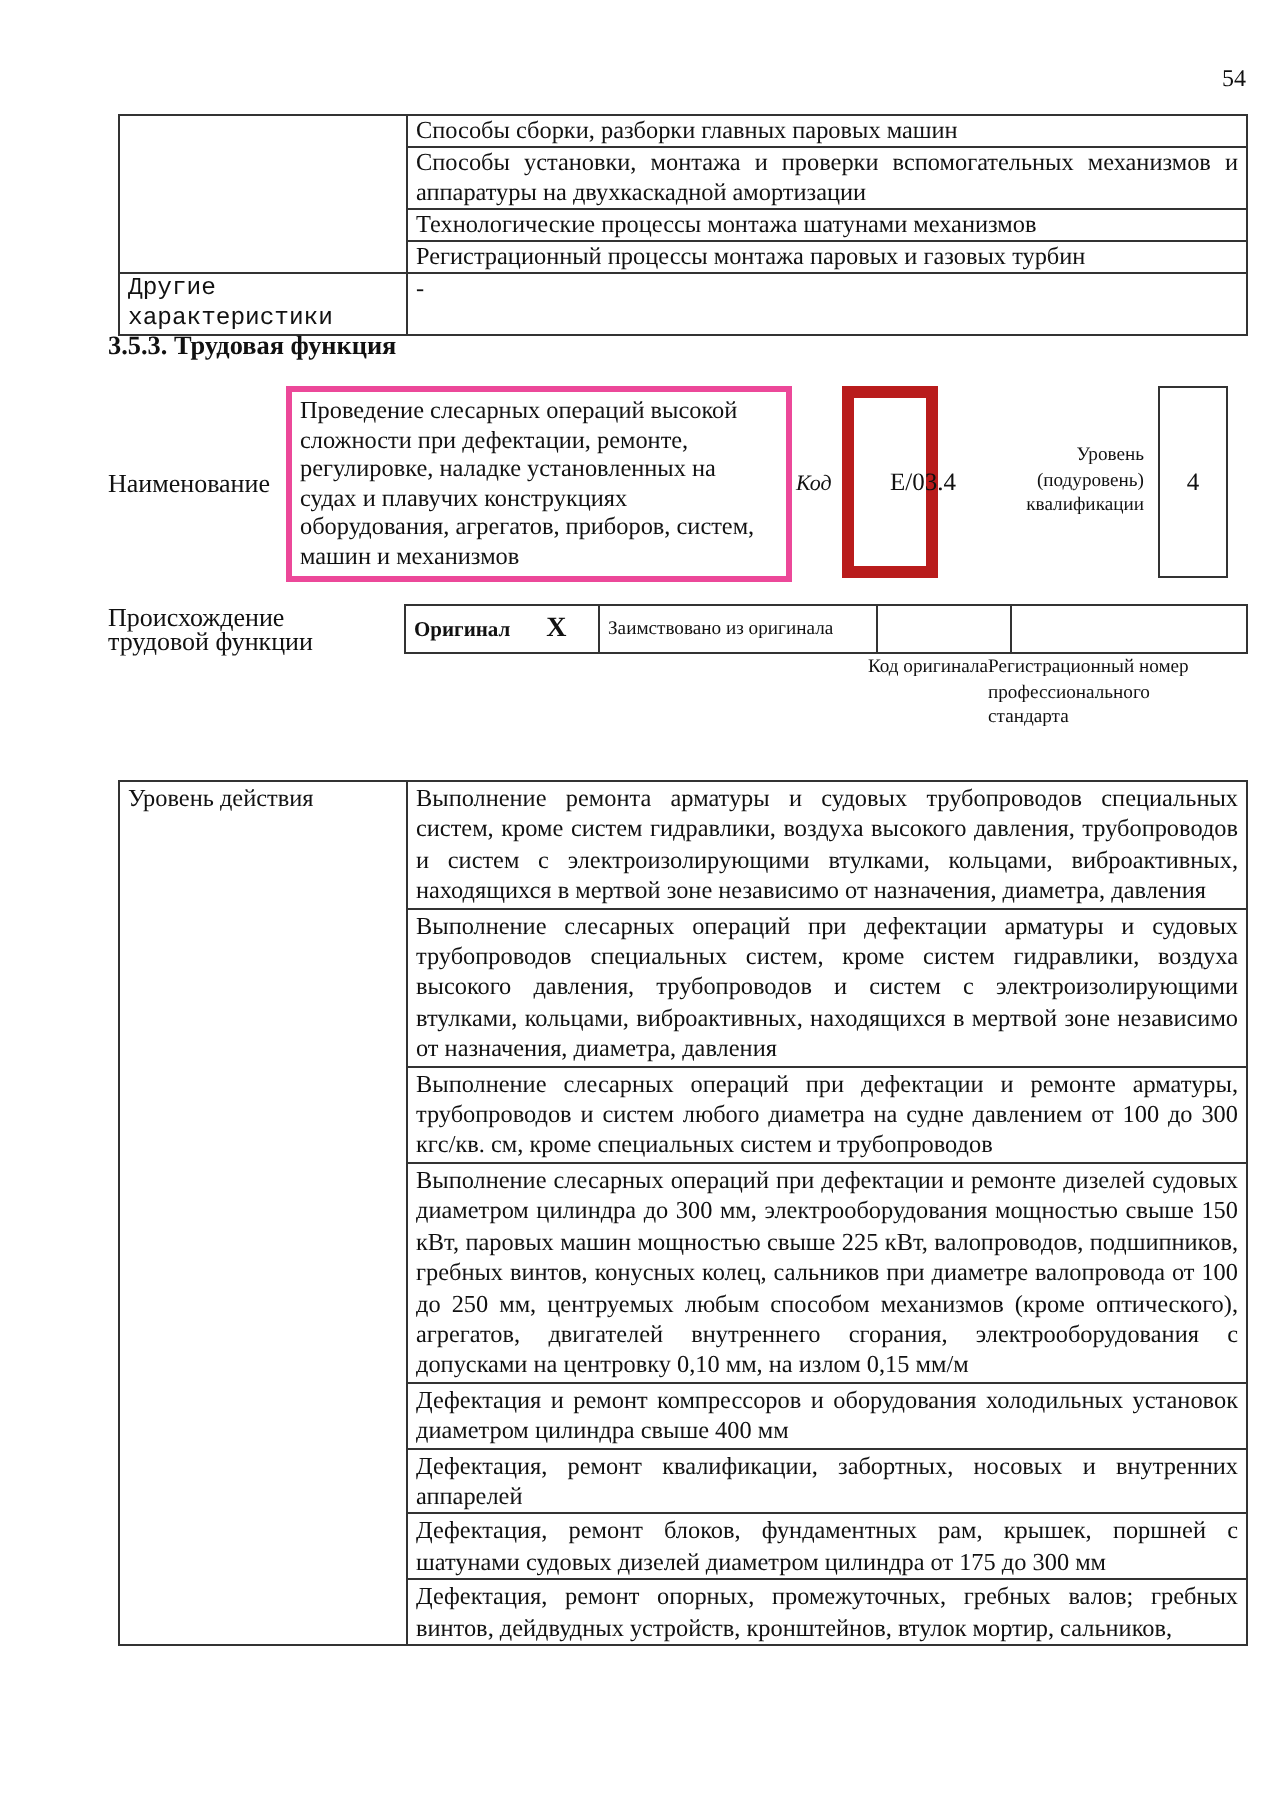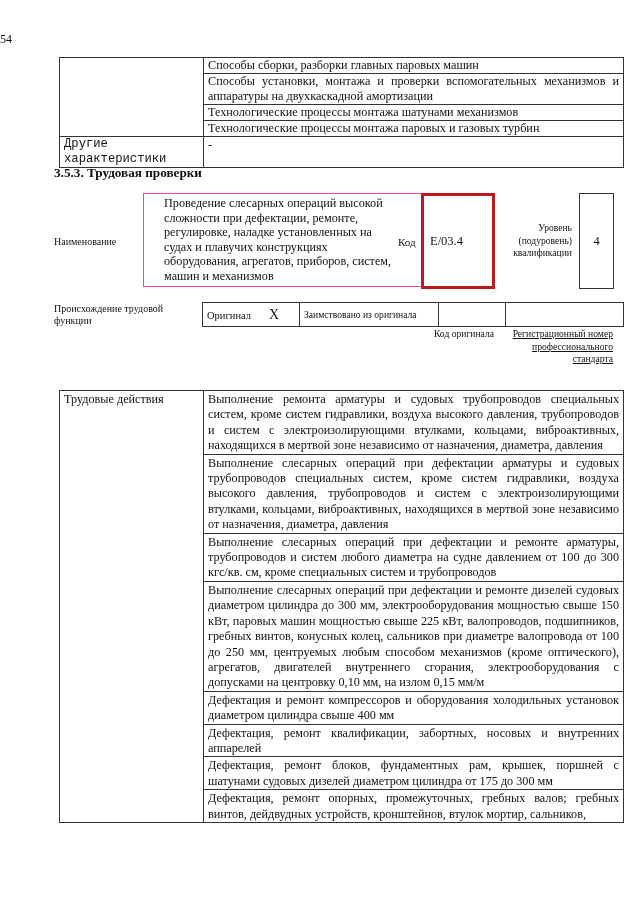--- a/index.html
+++ b/index.html
@@ -1,63 +1,63 @@
 <!DOCTYPE html>
 <html><head>
   <meta charset="utf-8">
   <style>
     html, body { margin: 0; padding: 0; background: #ffffff; }
     body {
       width: 640px; height: 905px; position: relative; overflow: hidden;
       font-family: "Liberation Serif", "DejaVu Serif", serif; color: #111;
     }
     .abs { position: absolute; }
-    .page-number { top: 32px; left: 0; width: 623px; text-align: left; font-size: 12px; }
+    .page-number { top: 32px; left: 0; width: 623px; text-align: right; font-size: 12px; }
 
     table { border-collapse: collapse; margin-left: 10px; }
     td { border: 1px solid #333; vertical-align: top; padding: 0 4px; }
 
     
     #top-table { left: 49px; top: 57px; width: 565px; font-size: 12.2px; line-height: 15px; }
     #top-table td.left { width: 135px; font-family: Liberation Mono, monospace; }
     #top-table td.cell { text-align: justify; }
 
     .section-heading { left: 54px; top: 165px; font-size: 13.2px; font-weight: bold; }
 
     
-    .label-small { font-size: 10px; line-height: 12px; }
+    .label-small { font-size: 13px; line-height: 12px; }
     .lbl-name { left: 54px; top: 236px; }
     .name-box {
       left: 143px; top: 193px; width: 239px; height: 88px;
-      border: 1px solid #ec4899; padding: 2px 20px; font-size: 12.2px; line-height: 14.6px;
+      border: 3px solid #ec4899; padding: 2px 4px; font-size: 12.2px; line-height: 14.6px;
     }
-    .lbl-code { left: 398px; top: 236px; font-size: 11px; }
+    .lbl-code { left: 398px; top: 236px; font-size: 11px; font-style: italic; }
     .code-box {
-      left: 421px; top: 193px; width: 74px; height: 96px;
-      border: 3px solid #b91c1c; box-sizing: border-box;
-      display: flex; align-items: center; padding-left: 6px; font-size: 12.5px;
+      left: 421px; top: 193px; width: 48px; height: 96px;
+      border: 6px solid #b91c1c; box-sizing: border-box;
+      display: flex; align-items: center; padding-left: 18px; font-size: 12.5px;
     }
     .lbl-level { left: 490px; top: 222px; width: 82px; text-align: right; font-size: 9.6px; line-height: 12.5px; }
     .level-box {
       left: 579px; top: 193px; width: 35px; height: 96px;
       border: 1px solid #333; box-sizing: border-box;
       display: flex; align-items: center; justify-content: center; font-size: 12.5px;
     }
 
     
     .lbl-origin { left: 54px; top: 303px; width: 130px; }
     #origin-table { left: 192px; top: 302px; width: 422px; height: 25px; }
     #origin-table td { padding: 0 4px; vertical-align: middle; font-size: 9.6px; line-height: 11px; }
-    #origin-table td.c1 { width: 88px; }
+    #origin-table td.c1 { width: 88px; font-weight: bold; }
     #origin-table td.c2 { width: 130px; font-family: Liberation Serif, serif; }
     #origin-table td.c3 { width: 58px; }
     .orig-label { font-size: 10.5px; }
     .orig-mark { font-size: 14px; margin-left: 18px; }
     .cap-code { left: 427px; top: 328px; width: 67px; text-align: right; font-size: 9.6px; line-height: 12.5px; }
-    .cap-reg { left: 494px; top: 328px; width: 119px; text-align: right; font-size: 9.6px; line-height: 12.5px; text-decoration: underline; }
+    .cap-reg { left: 494px; top: 328px; width: 119px; text-align: left; font-size: 9.6px; line-height: 12.5px; }
 
     
     #actions-table { left: 49px; top: 390px; width: 565px; font-size: 12.2px; line-height: 15.4px; }
     #actions-table td.left { width: 135px; padding-top: 1px; }
     #actions-table td.cell { text-align: justify; text-align-last: left; padding-top: 1px; }
   </style>
 </head>
 <body>
 
 <div class="abs page-number">54</div>
@@ -68,30 +68,30 @@
     <td class="left" rowspan="4"></td>
     <td class="cell">Способы сборки, разборки главных паровых машин</td>
   </tr>
   <tr>
         <td class="cell">Способы установки, монтажа и проверки вспомогательных механизмов и аппаратуры на двухкаскадной амортизации</td>
       </tr>
   <tr>
         <td class="cell">Технологические процессы монтажа шатунами механизмов</td>
       </tr>
   <tr>
-        <td class="cell">Технологические процессы монтажа паровых и газовых турбин</td>
+        <td class="cell">Регистрационный процессы монтажа паровых и газовых турбин</td>
       </tr>
   <tr>
     <td class="left">Другие характеристики</td>
     <td class="cell">-</td>
   </tr>
 </tbody>
   </table>
 
-<div class="abs section-heading">3.5.3. Трудовая проверки</div>
+<div class="abs section-heading">3.5.3. Трудовая функция</div>
 
 <div class="abs label-small lbl-name">Наименование</div>
 <div class="abs name-box">Проведение слесарных операций высокой сложности при дефектации, ремонте, регулировке, наладке установленных на судах и плавучих конструкциях оборудования, агрегатов, приборов, систем, машин и механизмов</div>
 <div class="abs lbl-code">Код</div>
 <div class="abs code-box">E/03.4</div>
 <div class="abs lbl-level">Уровень (подуровень) квалификации</div>
 <div class="abs level-box">4</div>
 
 <div class="abs label-small lbl-origin">Происхождение трудовой функции</div>
 <table id="origin-table" class="abs">
@@ -105,21 +105,21 @@
     <td></td>
   </tr>
 </tbody>
   </table>
 <div class="abs cap-code">Код оригинала</div>
 <div class="abs cap-reg">Регистрационный номер профессионального стандарта</div>
 
 <table id="actions-table" class="abs">
   <tbody>
       <tr>
-    <td class="left" rowspan="8">Трудовые действия</td>
+    <td class="left" rowspan="8">Уровень действия</td>
     <td class="cell">Выполнение ремонта арматуры и судовых трубопроводов специальных систем, кроме систем гидравлики, воздуха высокого давления, трубопроводов и систем с электроизолирующими втулками, кольцами, виброактивных, находящихся в мертвой зоне независимо от назначения, диаметра, давления</td>
   </tr>
   <tr>
         <td class="cell">Выполнение слесарных операций при дефектации арматуры и судовых трубопроводов специальных систем, кроме систем гидравлики, воздуха высокого давления, трубопроводов и систем с электроизолирующими втулками, кольцами, виброактивных, находящихся в мертвой зоне независимо от назначения, диаметра, давления</td>
       </tr>
   <tr>
         <td class="cell">Выполнение слесарных операций при дефектации и ремонте арматуры, трубопроводов и систем любого диаметра на судне давлением от 100 до 300 кгс/кв. см, кроме специальных систем и трубопроводов</td>
       </tr>
   <tr>
         <td class="cell">Выполнение слесарных операций при дефектации и ремонте дизелей судовых диаметром цилиндра до 300 мм, электрооборудования мощностью свыше 150 кВт, паровых машин мощностью свыше 225 кВт, валопроводов, подшипников, гребных винтов, конусных колец, сальников при диаметре валопровода от 100 до 250 мм, центруемых любым способом механизмов (кроме оптического), агрегатов, двигателей внутреннего сгорания, электрооборудования с допусками на центровку 0,10 мм, на излом 0,15 мм/м</td>

